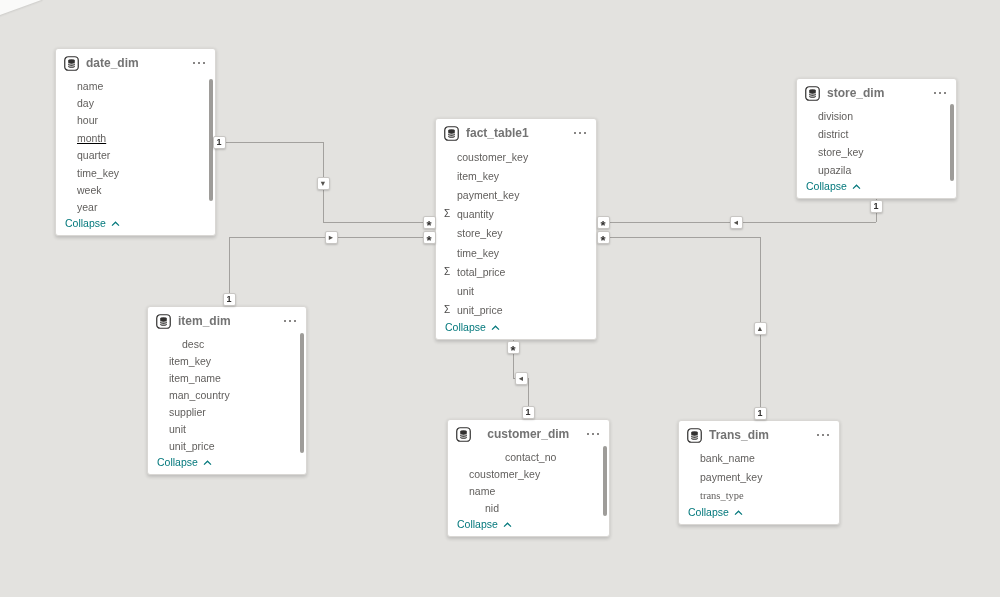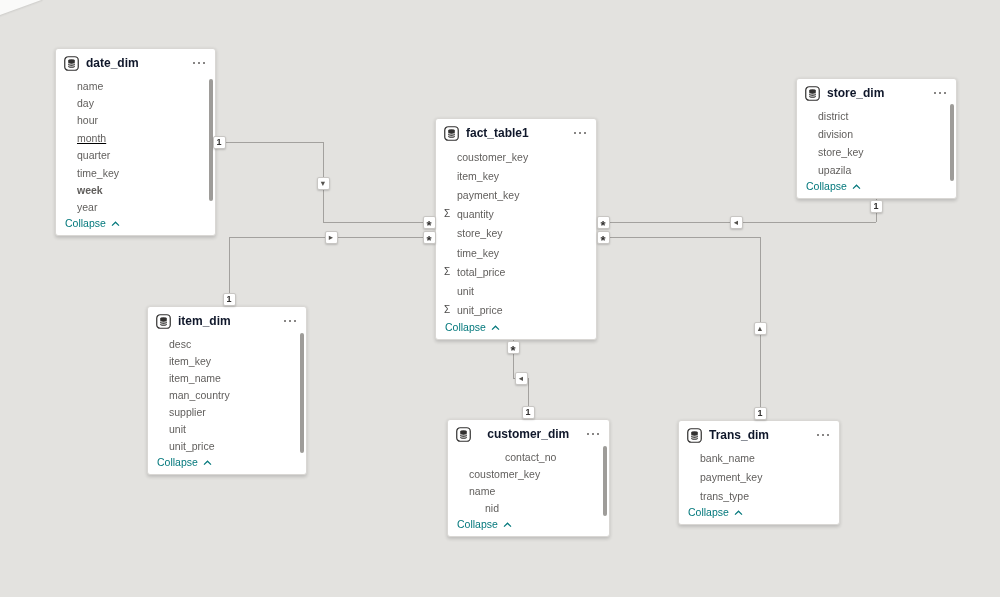--- a/index.html
+++ b/index.html
@@ -8,21 +8,21 @@
   .paper-scrap{position:absolute;left:-22px;top:-13px;width:62px;height:24px;background:#fafaf9;
     transform:rotate(-20deg);box-shadow:0 1px 2px rgba(0,0,0,.10);z-index:0;}
 
   .rel-line{position:absolute;background:#a3a19e;z-index:1;}
 
   .table-card{position:absolute;background:#ffffff;border:1px solid #d9d7d4;border-radius:3px;
     box-shadow:0 1.4px 3.6px rgba(0,0,0,.16);box-sizing:border-box;display:flex;flex-direction:column;
     z-index:2;overflow:hidden;}
   .card-header{display:flex;align-items:center;height:28px;flex:0 0 28px;padding:0 9px 0 8px;gap:7px;box-sizing:border-box;}
   .db-icon{display:flex;align-items:center;flex:0 0 auto;}
-  .table-title{flex:1;font-size:12px;font-weight:700;color:#0f172a;white-space:nowrap;overflow:hidden;}
+  .table-title{flex:1;font-size:12px;font-weight:700;color:#737373;white-space:nowrap;overflow:hidden;}
   .more-icon{display:flex;gap:2.5px;align-items:center;padding:3px 1px;cursor:pointer;flex:0 0 auto;}
   .more-icon i{width:2.5px;height:2.5px;border-radius:50%;background:#605e5c;display:block;}
   .fields{position:relative;flex:1 1 auto;overflow:hidden;}
   .field-row{display:flex;align-items:center;padding-left:8px;box-sizing:border-box;}
   .field-icon{width:13px;flex:0 0 13px;font-size:10px;color:#494847;line-height:1;}
   .field-label{font-size:10.5px;color:#605e5c;white-space:nowrap;}
   .scroll-thumb{position:absolute;right:2px;width:4px;border-radius:2px;background:#9e9c99;}
   .collapse-row{flex:0 0 21px;display:flex;align-items:center;gap:5px;padding:0 8px 4px 9px;
     font-size:10.5px;color:#03787c;cursor:pointer;box-sizing:border-box;}
 
@@ -85,21 +85,21 @@
           <span class="field-label">month</span>
         </div>
         <div class="field-row" style="height: 17.375px;">
           <span class="field-icon"></span>
           <span class="field-label">quarter</span>
         </div>
         <div class="field-row" style="height: 17.375px;">
           <span class="field-icon"></span>
           <span class="field-label">time_key</span>
         </div>
-        <div class="field-row" style="height: 17.375px; font-weight: bold;">
+        <div class="field-row" style="height: 17.375px;">
           <span class="field-icon"></span>
           <span class="field-label">week</span>
         </div>
         <div class="field-row" style="height: 17.375px;">
           <span class="field-icon"></span>
           <span class="field-label">year</span>
         </div>
       </div>
       <div class="scroll-thumb" style="top: 30px; height: 122px;"></div>
       <div class="collapse-row">
@@ -186,32 +186,32 @@
         <span class="table-title">store_dim</span>
         <span class="more-icon">
           <i></i>
           <i></i>
           <i></i>
         </span>
       </div>
       <div class="fields">
         <div class="field-row" style="height: 18px;">
           <span class="field-icon"></span>
+          <span class="field-label">division</span>
+        </div>
+        <div class="field-row" style="height: 18px;">
+          <span class="field-icon"></span>
           <span class="field-label">district</span>
         </div>
         <div class="field-row" style="height: 18px;">
           <span class="field-icon"></span>
-          <span class="field-label">division</span>
+          <span class="field-label">store_key</span>
         </div>
         <div class="field-row" style="height: 18px;">
           <span class="field-icon"></span>
-          <span class="field-label">store_key</span>
-        </div>
-        <div class="field-row" style="height: 18px;">
-          <span class="field-icon"></span>
           <span class="field-label">upazila</span>
         </div>
       </div>
       <div class="scroll-thumb" style="top: 25px; height: 77px;"></div>
       <div class="collapse-row">
         <span>Collapse</span>
         <span><svg width="9" height="6" viewBox="0 0 9 6">
             <path d="M1 4.6 L4.5 1.2 L8 4.6" fill="none" stroke="#03787c" stroke-width="1.2"></path>
           </svg></span>
       </div>
@@ -228,21 +228,21 @@
           </svg>
         </span>
         <span class="table-title">item_dim</span>
         <span class="more-icon">
           <i></i>
           <i></i>
           <i></i>
         </span>
       </div>
       <div class="fields">
-        <div class="field-row" style="height: 17.1429px;">
+        <div class="field-row" style="height: 17.1429px; margin-left: 13px;">
           <span class="field-icon"></span>
           <span class="field-label">desc</span>
         </div>
         <div class="field-row" style="height: 17.1429px;">
           <span class="field-icon"></span>
           <span class="field-label">item_key</span>
         </div>
         <div class="field-row" style="height: 17.1429px;">
           <span class="field-icon"></span>
           <span class="field-label">item_name</span>
@@ -336,21 +336,21 @@
       </div>
       <div class="fields">
         <div class="field-row" style="height: 18.6667px;">
           <span class="field-icon"></span>
           <span class="field-label">bank_name</span>
         </div>
         <div class="field-row" style="height: 18.6667px;">
           <span class="field-icon"></span>
           <span class="field-label">payment_key</span>
         </div>
-        <div class="field-row" style="height: 18.6667px;">
+        <div class="field-row" style="height: 18.6667px; font-family: Liberation Serif, serif;">
           <span class="field-icon"></span>
           <span class="field-label">trans_type</span>
         </div>
       </div>
       <div class="collapse-row">
         <span>Collapse</span>
         <span><svg width="9" height="6" viewBox="0 0 9 6">
             <path d="M1 4.6 L4.5 1.2 L8 4.6" fill="none" stroke="#03787c" stroke-width="1.2"></path>
           </svg></span>
       </div>

